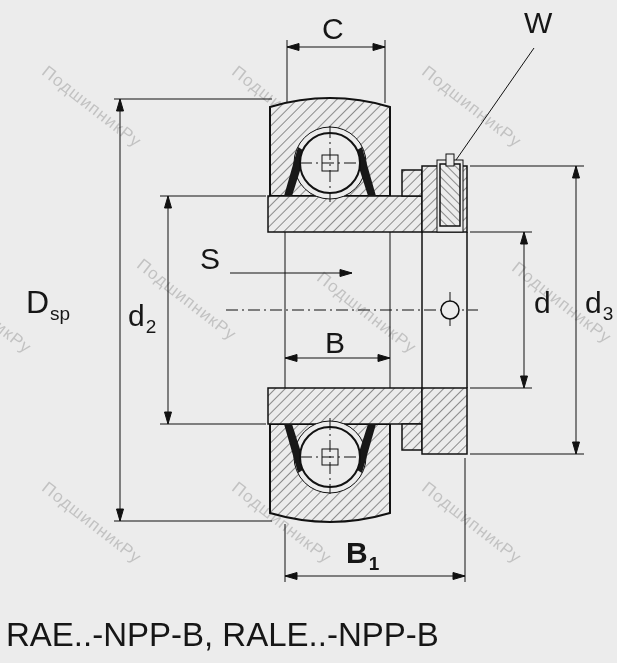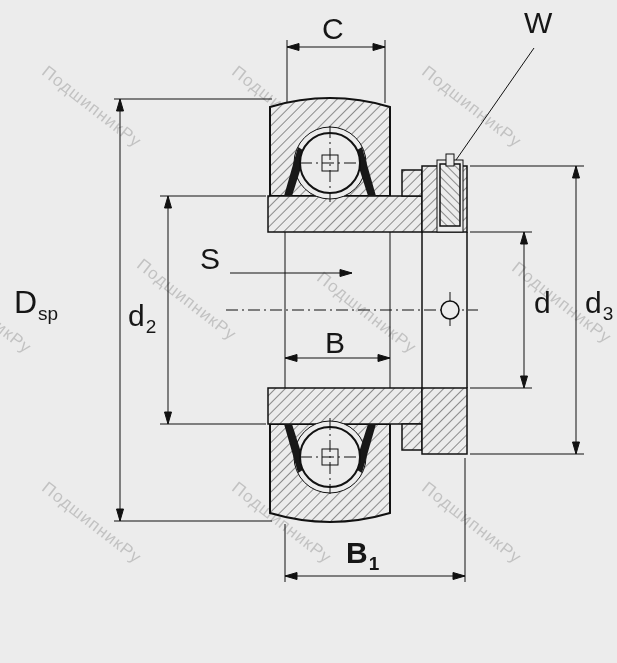--- a/index.html
+++ b/index.html
@@ -30,21 +30,21 @@
     line-height:1;
     white-space:nowrap;
   }
   .dim-label sub{
     font-size:19px;
     vertical-align:baseline;
     position:relative;
     top:7px;
     left:1px;
   }
-  .dsp-label{font-size:32px;}
+  .dsp-label{font-size:32px;margin-left:12px;}
   #caption{
     position:absolute;
     left:6px;top:616px;
     font-size:33px;
     color:#161616;
     letter-spacing:0px;
     z-index:3;
     white-space:nowrap;
   }
 </style>
@@ -215,14 +215,15 @@
       <span>d</span><sub>2</sub>
     </div>
     <div class="dim-label" style="left:534px;top:288px;">
       <span>d</span>
     </div>
     <div class="dim-label" style="left:564px;top:288px;padding-left:21px;">
       <span>d</span><sub>3</sub>
     </div>
   </div>
 
+  <div id="caption">RAE..-NPP-B, RALE..-NPP-B</div>
 
 </div>
 
 </body></html>

